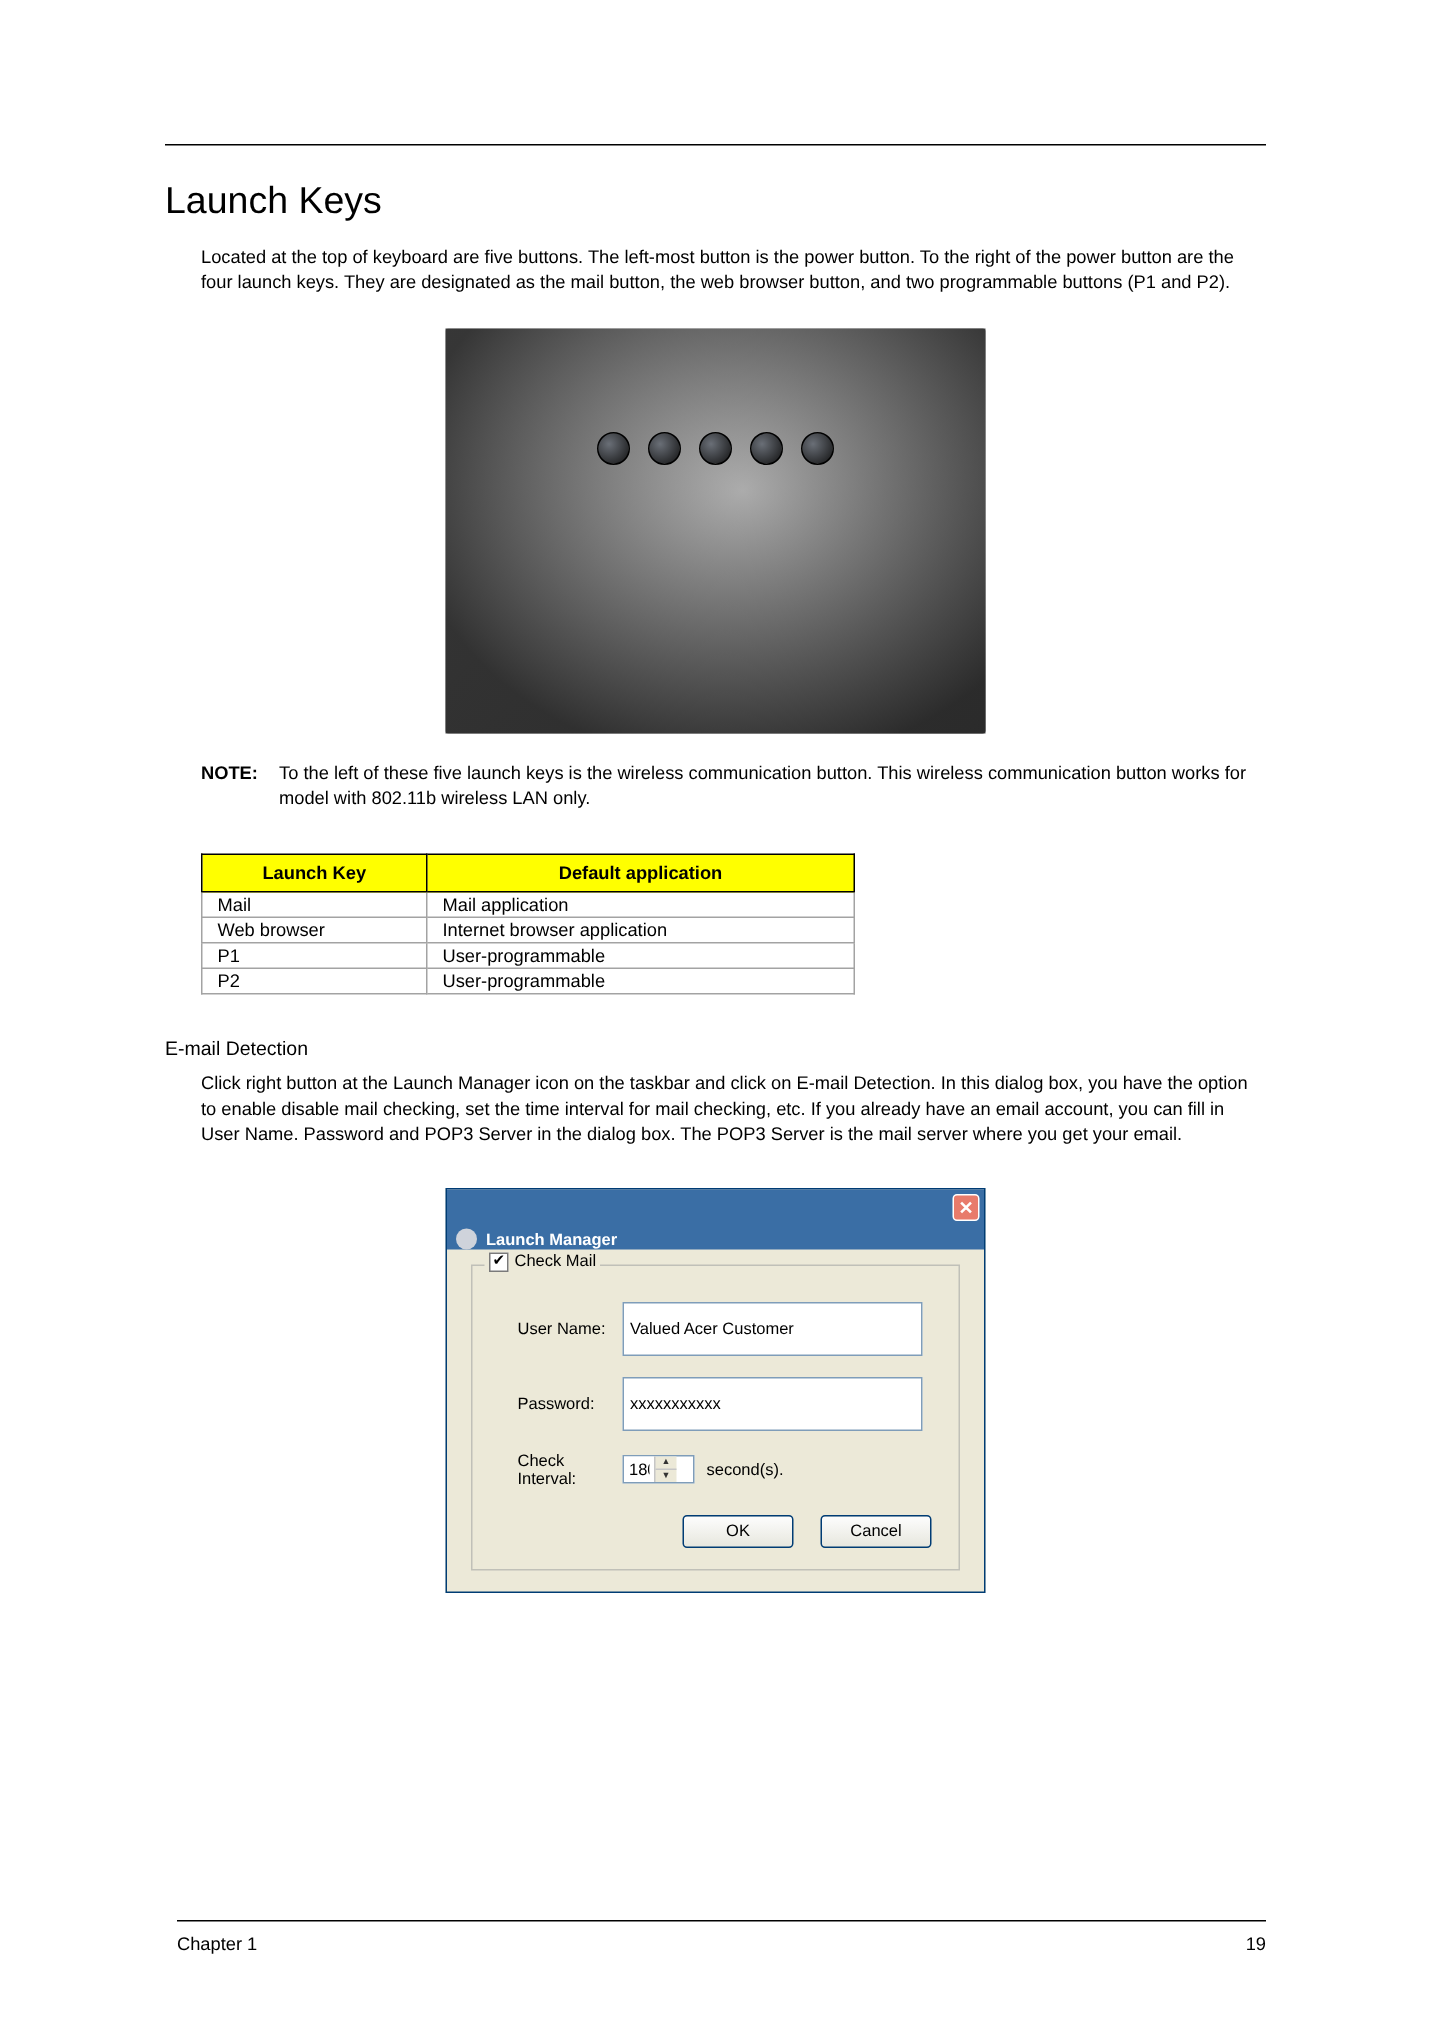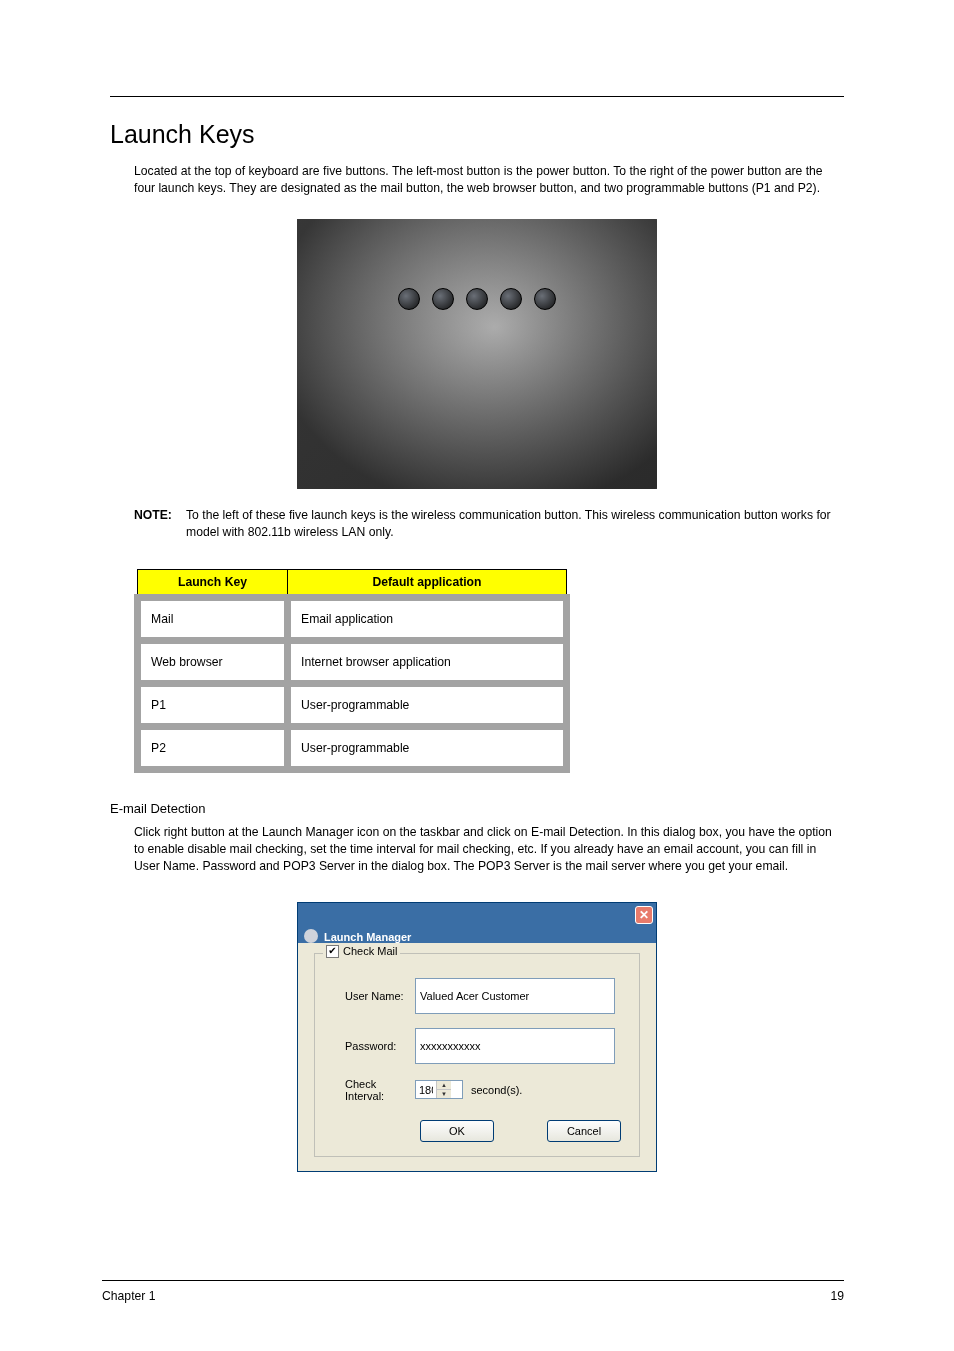--- a/index.html
+++ b/index.html
@@ -69,22 +69,22 @@
     margin-bottom: 28px;
   }
   table.launch-table th {
     background: #ffff00;
     font-weight: bold;
     padding: 5px 0;
     border: 1px solid #000;
   }
   table.launch-table th:first-child { width: 150px; }
   table.launch-table td {
-    padding: 11px 10px;
-    border: 7px solid #a3a3a3;
+    padding: 1px 10px;
+    border: 1px solid #a3a3a3;
   }
   .subheading {
     font-size: 13px;
     margin-bottom: 8px;
   }
   
   .dialog {
     width: 360px;
     margin: 26px auto 0 auto;
     border: 1px solid #003c74;
@@ -196,26 +196,26 @@
     margin-top: 18px;
     padding-right: 8px;
   }
   .win-btn {
     min-width: 74px;
     height: 22px;
     border: 1px solid #003c74;
     border-radius: 3px;
     background: linear-gradient(#fdfdfd, #e7e7de);
     font-size: 11px;
-    display: flex; align-items: center; justify-content: center; margin-left: 35px;
+    display: flex; align-items: center; justify-content: center;
   }
   .footer {
     position: absolute;
     bottom: 48px;
-    left: 102px;
+    left: 118px;
     right: 110px;
     border-top: 1px solid #000;
     padding-top: 8px;
     display: flex;
     justify-content: space-between;
     font-size: 12.2px;
   }
 </style>
 </head>
 <body>
@@ -244,21 +244,21 @@
 <table class="launch-table">
   <thead>
     <tr>
       <th>Launch Key</th>
       <th>Default application</th>
     </tr>
   </thead>
   <tbody>
     <tr>
       <td>Mail</td>
-      <td>Email application</td>
+      <td>Mail application</td>
     </tr>
     <tr>
       <td>Web browser</td>
       <td>Internet browser application</td>
     </tr>
     <tr>
       <td>P1</td>
       <td>User-programmable</td>
     </tr>
     <tr>

